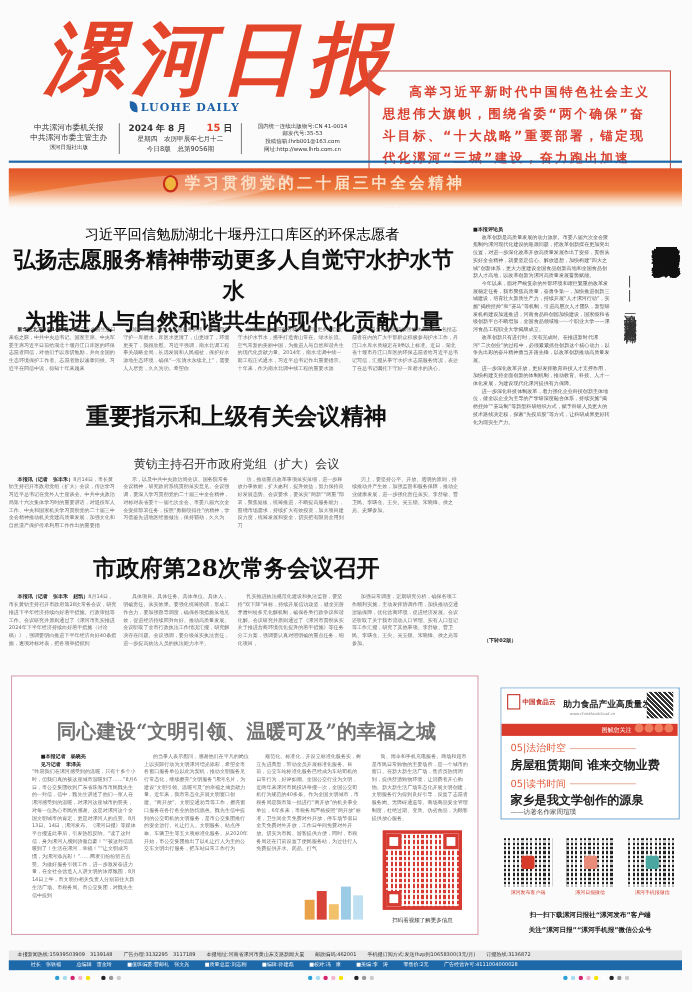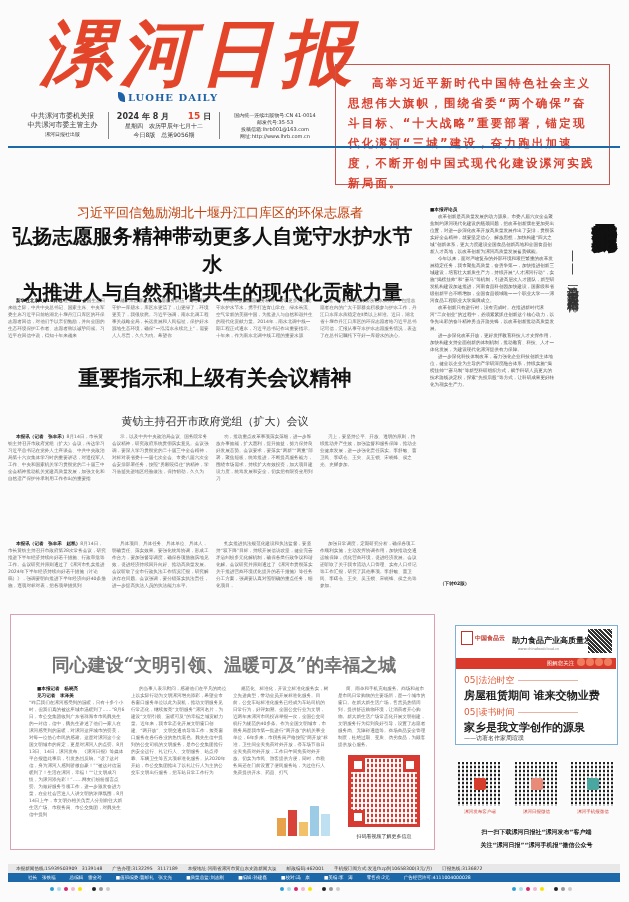--- a/index.html
+++ b/index.html
@@ -22,21 +22,21 @@
   .slogan-box { position: absolute; left: 335px; top: 16px; width: 275px; height: 121px; border: 1px solid #c8554e; padding: 8px 12px; color: #d9402f; font-family: "DejaVu Sans", sans-serif; font-size: 11.5px; font-weight: bold; line-height: 20px; letter-spacing: 2.2px; text-indent: 24px; margin-top: 48px; }
   .blue-rule { position: absolute; left: 8px; top: 146px; width: 612px; height: 2px; background: #1d68a8; }
 
   
   .banner { position: absolute; left: 8px; top: 153px; width: 612px; height: 36px; background: linear-gradient(180deg, #e1552a 0%, #ee7a3b 55%, #f8ddc8 85%, #fbfbfb 100%); overflow: hidden; }
   .banner .swoosh { position: absolute; left: -40px; top: 10px; width: 300px; height: 30px; border-radius: 50%; background: rgba(255,255,255,0.25); transform: rotate(-6deg); }
   .banner .emblem { position: absolute; left: 140px; top: 6px; width: 14px; height: 16px; border-radius: 50%; background: #f0b53c; border: 2px solid #c9301c; }
   .banner .text { position: absolute; left: 160px; top: 5px; font-size: 14px; color: #fbe0c6; letter-spacing: 3px; font-weight: bold; }
 
   
-  .kicker1 { position: absolute; left: 30px; top: 204px; width: 380px; text-align: center; font-family: Liberation Mono, monospace; font-size: 13px; color: #c2410c; }
+  .kicker1 { position: absolute; left: 30px; top: 204px; width: 380px; text-align: center; font-family: Liberation Mono, monospace; font-size: 13px; color: #000000; }
   .headline1 { position: absolute; left: 10px; top: 222px; width: 405px; text-align: center; font-size: 20px; font-weight: bold; line-height: 28px; color: #111; }
   .body-cols { position: absolute; left: 8px; width: 410px; display: flex; gap: 6px; }
   .body-col { flex: 1; font-family: "DejaVu Sans", sans-serif; font-size: 4.6px; line-height: 7px; color: #6a6a6a; text-indent: 8px; overflow: hidden; }
   .body-col .lead { color: #222; font-weight: bold; }
   .cols1 { top: 297px; height: 64px; }
   .headline2 { position: absolute; left: 10px; top: 363px; width: 410px; text-align: center; font-size: 21px; font-weight: bold; line-height: 29px; color: #111; }
   .kicker2 { position: absolute; left: 10px; top: 414px; width: 410px; text-align: center; font-family: "DejaVu Sans", sans-serif; font-size: 11px; color: #333; }
   .cols2 { top: 433px; height: 68px; }
   .headline3 { position: absolute; left: 10px; top: 503px; width: 410px; text-align: center; font-size: 21px; font-weight: bold; color: #111; }
   .cols3 { top: 540px; height: 65px; }
@@ -120,20 +120,25 @@
       <div>国内统一连续出版物号:CN 41-0014</div>
       <div>邮发代号:35-53</div>
       <div>投稿信箱:lhrb001@163.com</div>
       <div>网址:http://www.lhrb.com.cn</div>
     </div>
 
     <div class="slogan-box">高举习近平新时代中国特色社会主义思想伟大旗帜，围绕省委“两个确保”奋斗目标、“十大战略”重要部署，锚定现代化漯河“三城”建设，奋力跑出加速度，不断开创中国式现代化建设漯河实践新局面。</div>
     <div class="blue-rule"></div>
   </div>
 
+  <div class="banner">
+    <div class="swoosh"></div>
+    <div class="emblem"></div>
+    <div class="text">学习贯彻党的二十届三中全会精神</div>
+  </div>
 
   <div class="kicker1">习近平回信勉励湖北十堰丹江口库区的环保志愿者</div>
   <div class="headline1">
     <div>弘扬志愿服务精神带动更多人自觉守水护水节水</div>
     <div>为推进人与自然和谐共生的现代化贡献力量</div>
   </div>
   <div class="body-cols cols1">
     <div class="body-col"><span class="lead">新华社北京8月14日电</span> <span>在第二个全国生态日来临之际，中共中央总书记、国家主席、中央军委主席习近平日前给湖北十堰丹江口库区的环保志愿者回信，对他们予以亲切勉励，并向全国的生态环境保护工作者、志愿者致以诚挚问候。习近平在回信中说，得知十年来越来</span></div>
     <div class="body-col">越多库区群众加入志愿服务队伍，用心用情守护一库碧水，库区水更清了，山更绿了，环境更美了，我很欣慰。习近平强调，南水北调工程事关战略全局，长远发展和人民福祉，保护好水源地生态环境，确保“一泓清水永续北上”，需要人人尽责，久久为功。希望你</div>
     <div class="body-col">们继续弘扬志愿服务精神，带动更多人自觉守水护水节水，携手打造青山常在、绿水长流、空气常新的美丽中国，为推进人与自然和谐共生的现代化贡献力量。2014年，南水北调中线一期工程正式通水，习近平总书记作出重要指示。十年来，作为南水北调中线工程的重要水源</div>
@@ -144,20 +149,21 @@
     <div>重要指示和上级有关会议精神</div>
   </div>
   <div class="kicker2">黄钫主持召开市政府党组（扩大）会议</div>
   <div class="body-cols cols2">
     <div class="body-col"><span class="lead">本报讯（记者　张丰禾）</span><span>8月14日，市长黄钫主持召开市政府党组（扩大）会议，传达学习习近平总书记在党外人士座谈会、中共中央政治局第十六次集体学习时的重要讲话，对退役军人工作、中央和国家机关学习贯彻党的二十届三中全会精神推动机关党建高质量发展，加强文化和自然遗产保护传承利用工作作出的重要指</span></div>
     <div class="body-col">示，以及中共中央政治局会议、国务院常务会议精神，研究政府系统贯彻落实意见。会议强调，要深入学习贯彻党的二十届三中全会精神，对标对表省委十一届七次全会、市委八届六次全会安排部署任务，按照“勇毅咬得住”的精神，学习借鉴先进地区经验做法，保持韧劲，久久为</div>
     <div class="body-col">功，推动重点改革事项落实落细，进一步释放办事效能，扩大惠利，提升效益，努力保持良好发展态势。会议要求，要落实“两新”“两重”部署，聚焦短板，统筹推进，不断提高服务能力，围绕市场需求，持续扩大有效投资，加大项目建设力度，统筹发展和安全，切实把有限资金用到刀</div>
     <div class="body-col">刃上，要坚持公平、开放、透明的原则，持续推动并产生效，加强监督和服务保障，推动企业健康发展，进一步强化责任落实。李舒敏、曹卫民、李曙仓、王尖、吴玉锁、宋晓锋、侯之光、史耀参加。</div>
   </div>
 
+  <div class="headline3">市政府第28次常务会议召开</div>
   <div class="body-cols cols3">
     <div class="body-col"><span class="lead">本报讯（记者　张丰禾　赵凯）</span><span>8月14日，市长黄钫主持召开市政府第28次常务会议，研究推进下半年经济持续向好若干措施、行政审批等工作。会议研究并原则通过了《漯河市扎实推进2024年下半年经济持续向好若干措施（讨论稿）》，强调要明白推进下半年经济向好40条措施，逐项对标对表，把各项举措抓到</span></div>
     <div class="body-col">具体项目、具体任务、具体单位、具体人，明确责任、落实效果。要强化统筹协调，形成工作合力，要加强督导调度，确保各项措施落地见效，促进经济持续回升向好、推动高质量发展。会议听取了全市行政执法工作情况汇报，研究解决存在问题。会议强调，要分级落实执法责任，进一步提高执法人员的执法能力水平。</div>
     <div class="body-col">扎实推进执法规范化建设和执法监督，要坚持“双下降”目标，持续开展信访攻坚，健全完善矛盾纠纷多元化解机制，确保各类行政争议和谐化解。会议研究并原则通过了《漯河市贯彻落实关于推进营商环境优化提升的若干措施》等任务分工方案，强调要认真对照明确的重点任务，细化项目，</div>
     <div class="body-col">加强日常调度，定期研究分析，确保各项工作顺利实施，主动发挥协调作用，加快推动交通运输保障，优化营商环境，促进经济发展。会议还听取了关于我市流动人口管理、实有人口登记等工作汇报，研究了其他事项。李舒敏、曹卫民、李曙仓、王尖、吴玉锁、宋晓锋、侯之光等参加。</div>
   </div>
 
   <div class="comment-col">
     <div class="tag">■本报评论员</div>
     <p>改革创新是高质量发展的动力源泉。市委八届六次全会聚焦制约漯河现代化建设的瓶颈问题，把改革创新摆在更加突出位置，对进一步深化改革开放高质量发展作出了安排，贯彻落实好全会精神，就要坚定信心、解放思想，加快构建“四大之城”创新体系，更大力度建设全国食品创新高地和全国食品创新人才高地，以改革创新为漯河高质量发展蓄势赋能。</p>

